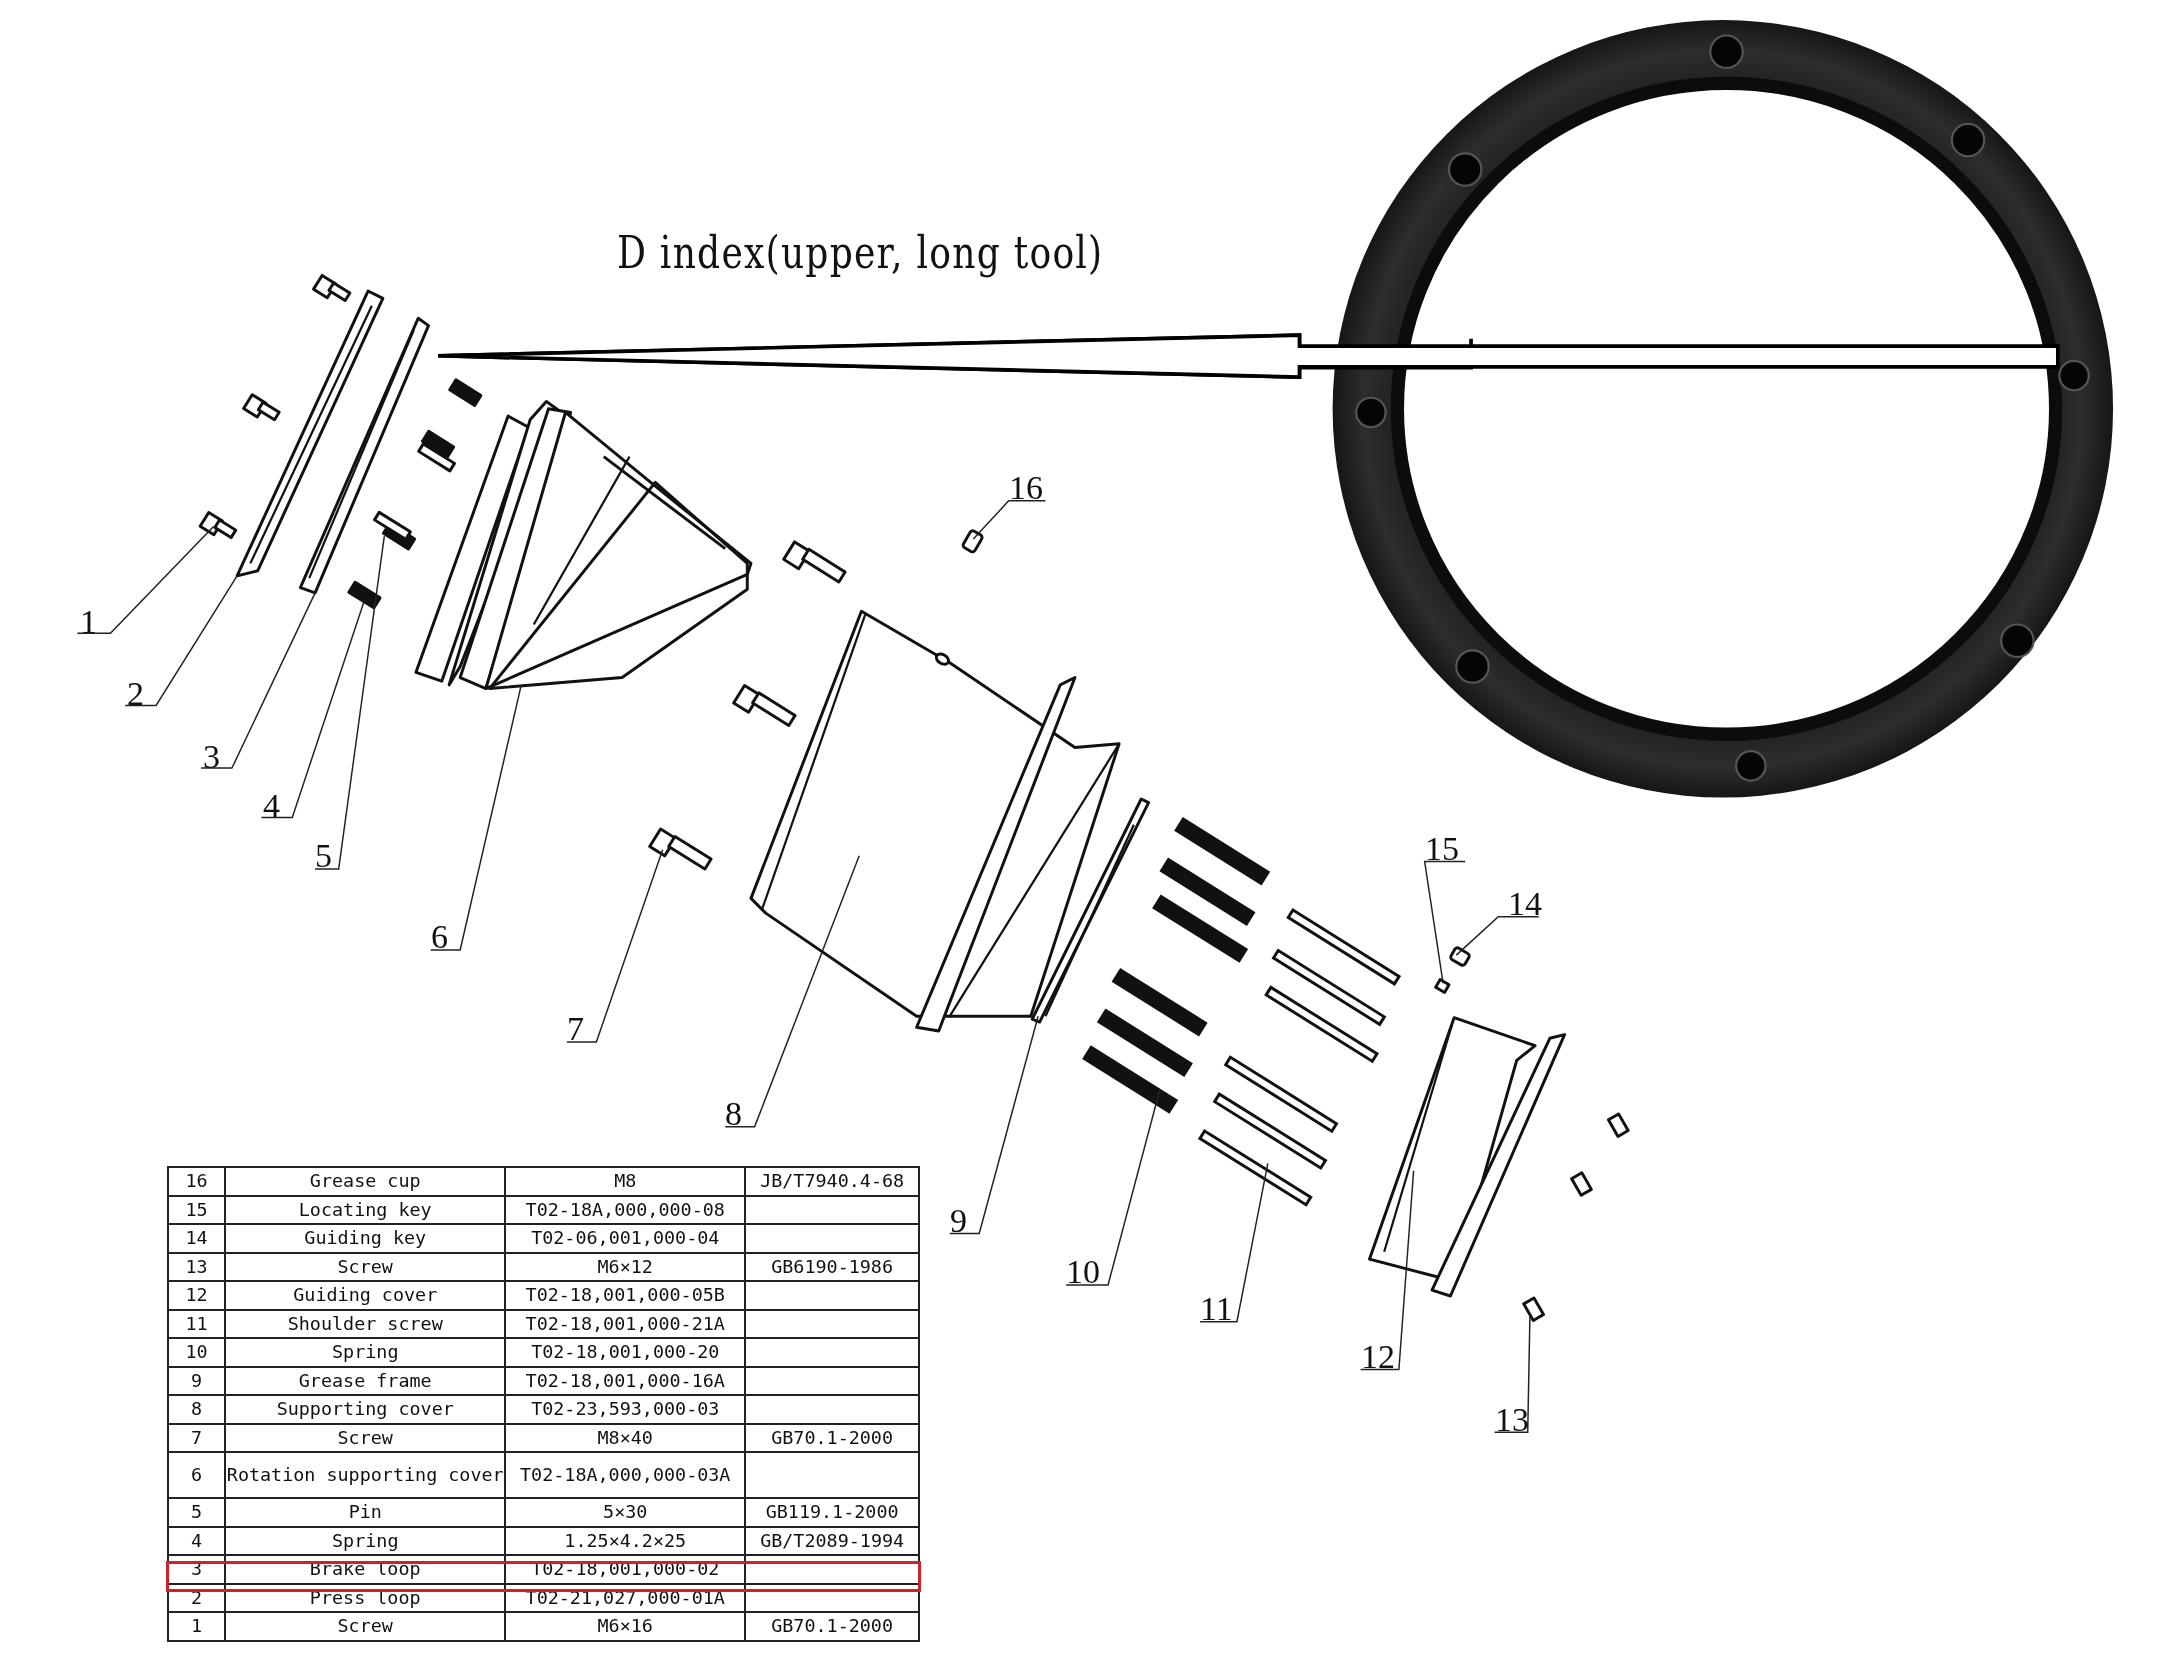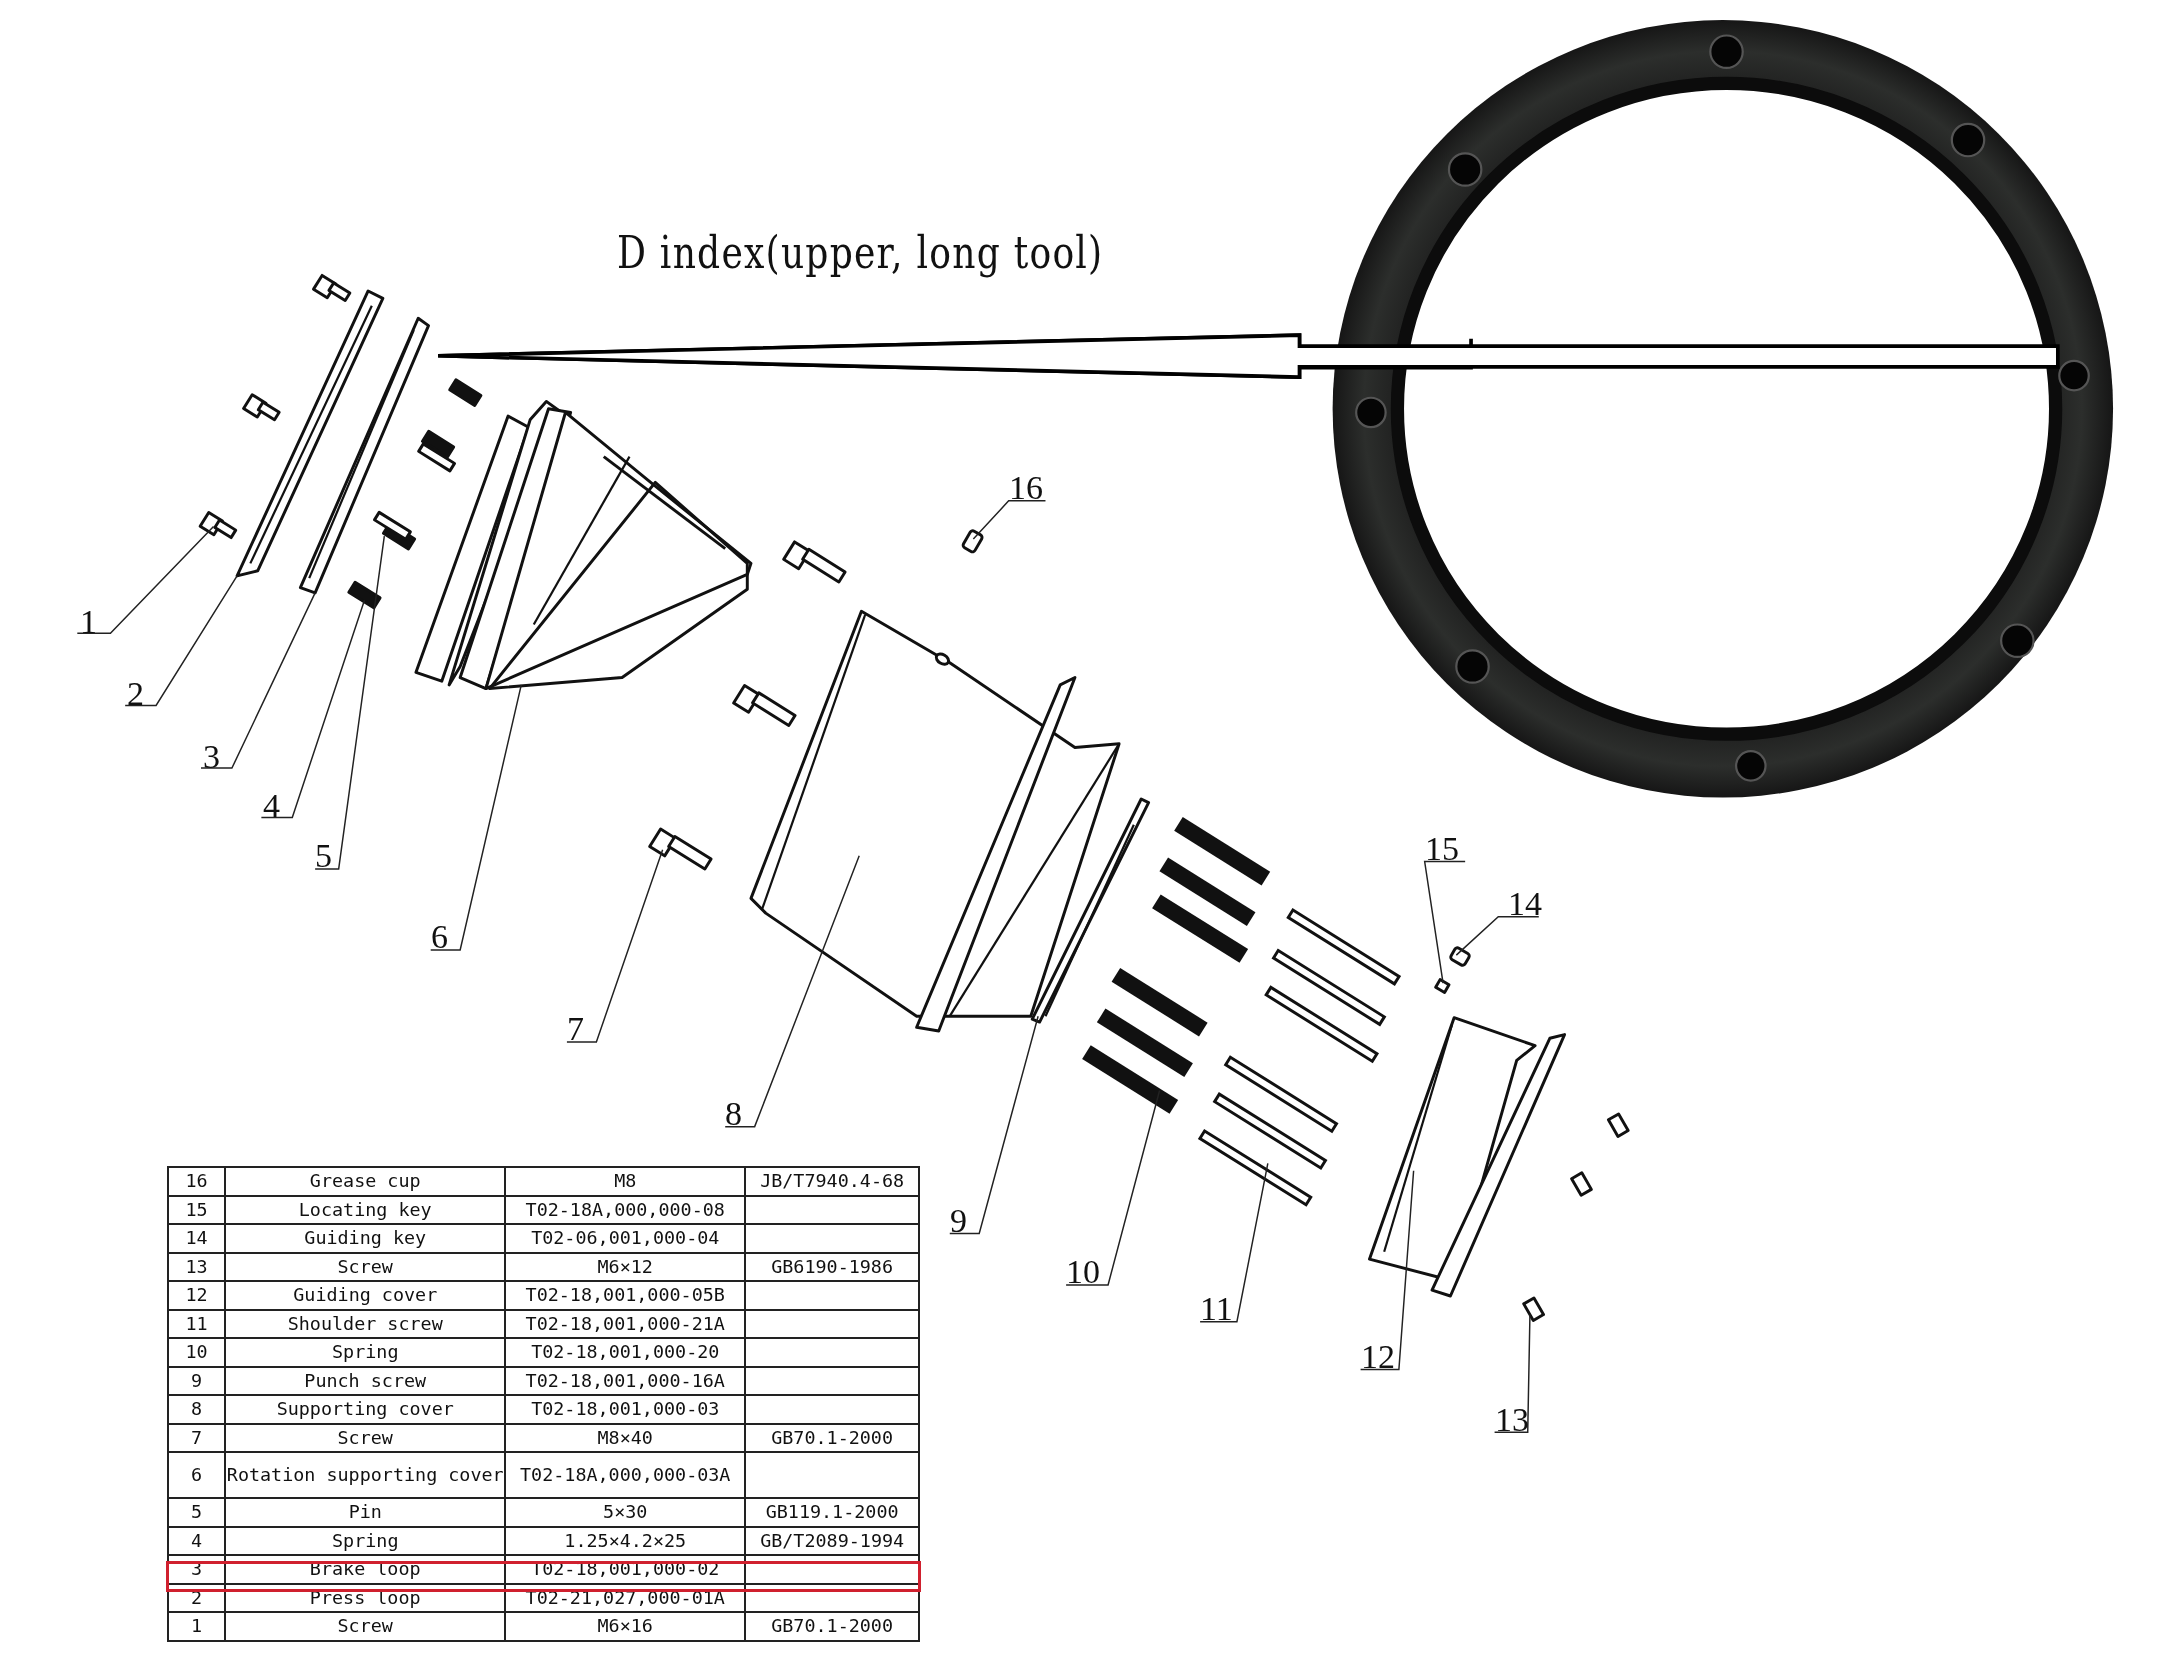--- a/index.html
+++ b/index.html
@@ -239,28 +239,28 @@
         <td class="c3"></td>
       </tr>
       <tr>
         <td class="c0">10</td>
         <td class="c1">Spring</td>
         <td class="c2">T02-18,001,000-20</td>
         <td class="c3"></td>
       </tr>
       <tr>
         <td class="c0">9</td>
-        <td class="c1">Punch screw</td>
+        <td class="c1">Grease frame</td>
         <td class="c2">T02-18,001,000-16A</td>
         <td class="c3"></td>
       </tr>
       <tr>
         <td class="c0">8</td>
         <td class="c1">Supporting cover</td>
-        <td class="c2">T02-18,001,000-03</td>
+        <td class="c2">T02-23,593,000-03</td>
         <td class="c3"></td>
       </tr>
       <tr>
         <td class="c0">7</td>
         <td class="c1">Screw</td>
         <td class="c2">M8×40</td>
         <td class="c3">GB70.1-2000</td>
       </tr>
       <tr class="tall">
         <td class="c0">6</td>

